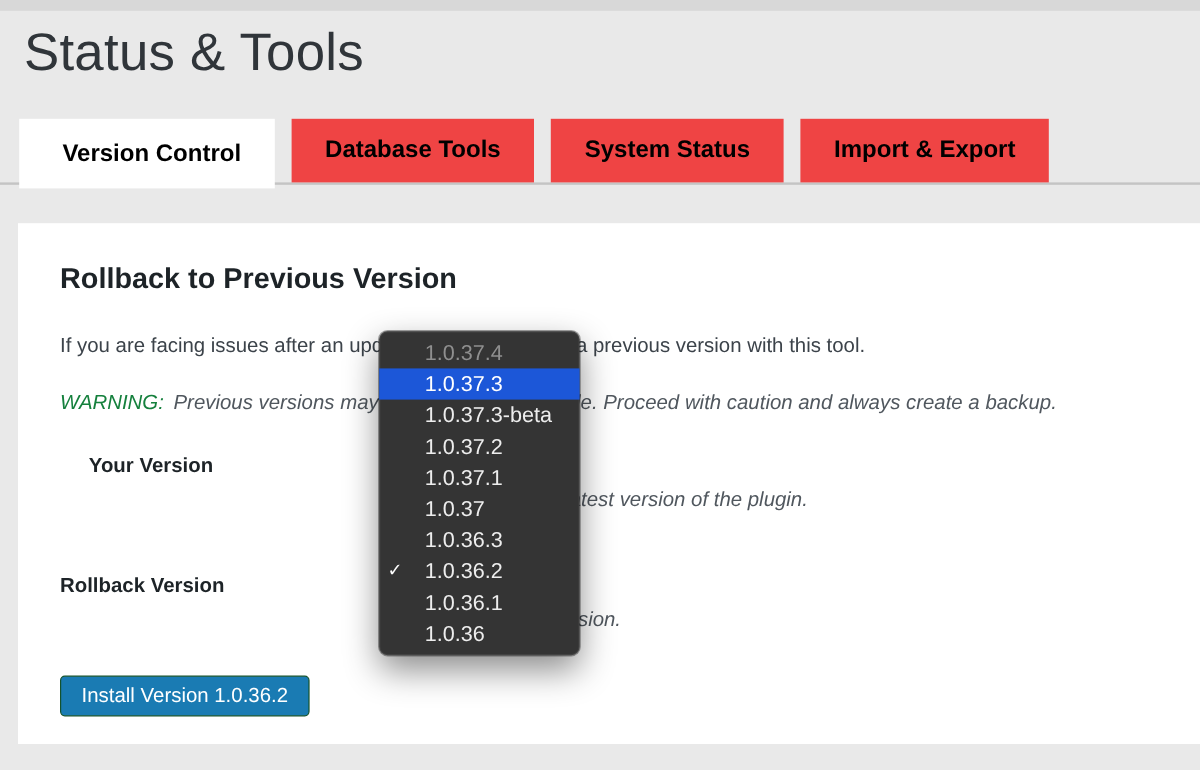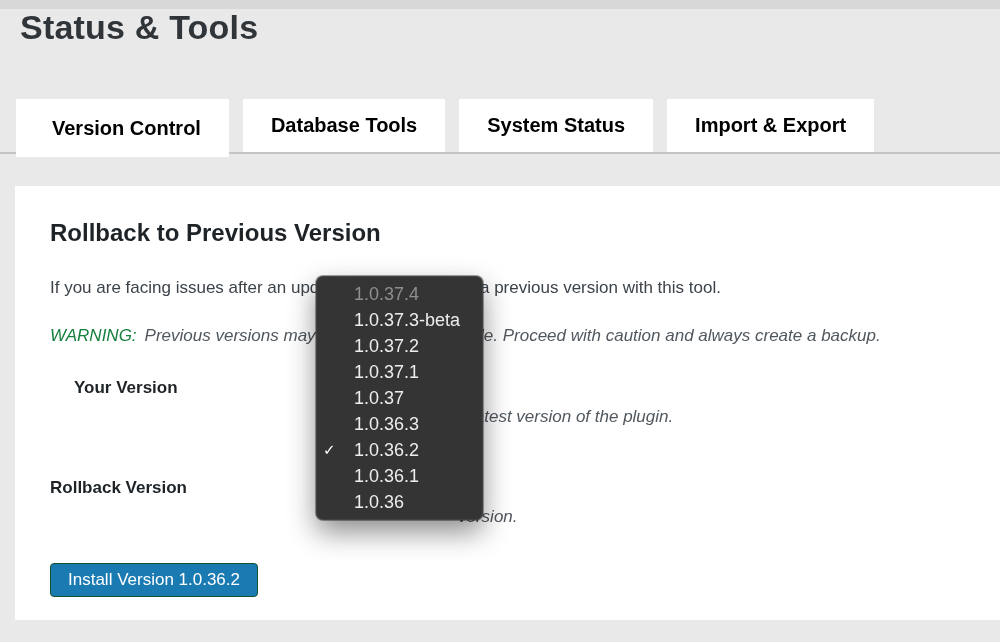--- a/index.html
+++ b/index.html
@@ -8,31 +8,31 @@
     position: relative;
     background: #e9e9e9;
     font-family: "Liberation Sans", "DejaVu Sans", sans-serif;
     overflow: hidden;
   }
   .topbar-shade {
     position: absolute; left: 0; top: 0; width: 100%; height: 9px;
     background: #d8d8d8;
   }
   h1.page-title {
-    position: absolute; left: 20px; top: 8px;
-    font-size: 34px; font-weight: 700; color: #30353a; letter-spacing: .2px;
+    position: absolute; left: 20px; top: 19px;
+    font-size: 44px; font-weight: 400; color: #30353a; letter-spacing: .2px;
   }
   .tabs {
     position: absolute; left: 16px; top: 99px;
     display: flex; gap: 14px; align-items: flex-start; z-index: 3;
   }
   .tab {
     height: 53px; padding: 0 28px;
     display: flex; align-items: center;
-    background: #ffffff; color: #000;
+    background: #ef4444; color: #000;
     font-size: 20px; font-weight: 700; white-space: nowrap;
     cursor: pointer;
   }
   .tab.active { background: #ffffff; height: 58px; padding-left: 36px; }
   .tabline {
     position: absolute; left: 0; top: 152px; width: 100%; height: 2px;
     background: #c4c4c4; z-index: 2;
   }
   .card {
     position: absolute; left: 15px; top: 186px; width: 985px; height: 434px;
@@ -110,20 +110,21 @@
   <p class="warning"><strong>WARNING:</strong><span>Previous versions may not be secure or stable. Proceed with caution and always create a backup.</span></p>
   <div class="field-label your">Your Version</div>
   <div class="note note-your">latest version of the plugin.</div>
   <div class="field-label rollback">Rollback Version</div>
   <div class="note note-rollback">version.</div>
   <button class="install">Install Version 1.0.36.2</button>
 </div>
 
 <div class="dropdown" id="dropdown">
     <div class="dd-item disabled"><span>1.0.37.4</span></div>
+    <div class="dd-item highlighted"><span>1.0.37.3</span></div>
     <div class="dd-item"><span>1.0.37.3-beta</span></div>
     <div class="dd-item"><span>1.0.37.2</span></div>
     <div class="dd-item"><span>1.0.37.1</span></div>
     <div class="dd-item"><span>1.0.37</span></div>
     <div class="dd-item"><span>1.0.36.3</span></div>
     <div class="dd-item"><span class="check">✓</span><span>1.0.36.2</span></div>
     <div class="dd-item"><span>1.0.36.1</span></div>
     <div class="dd-item"><span>1.0.36</span></div>
   </div>
 

